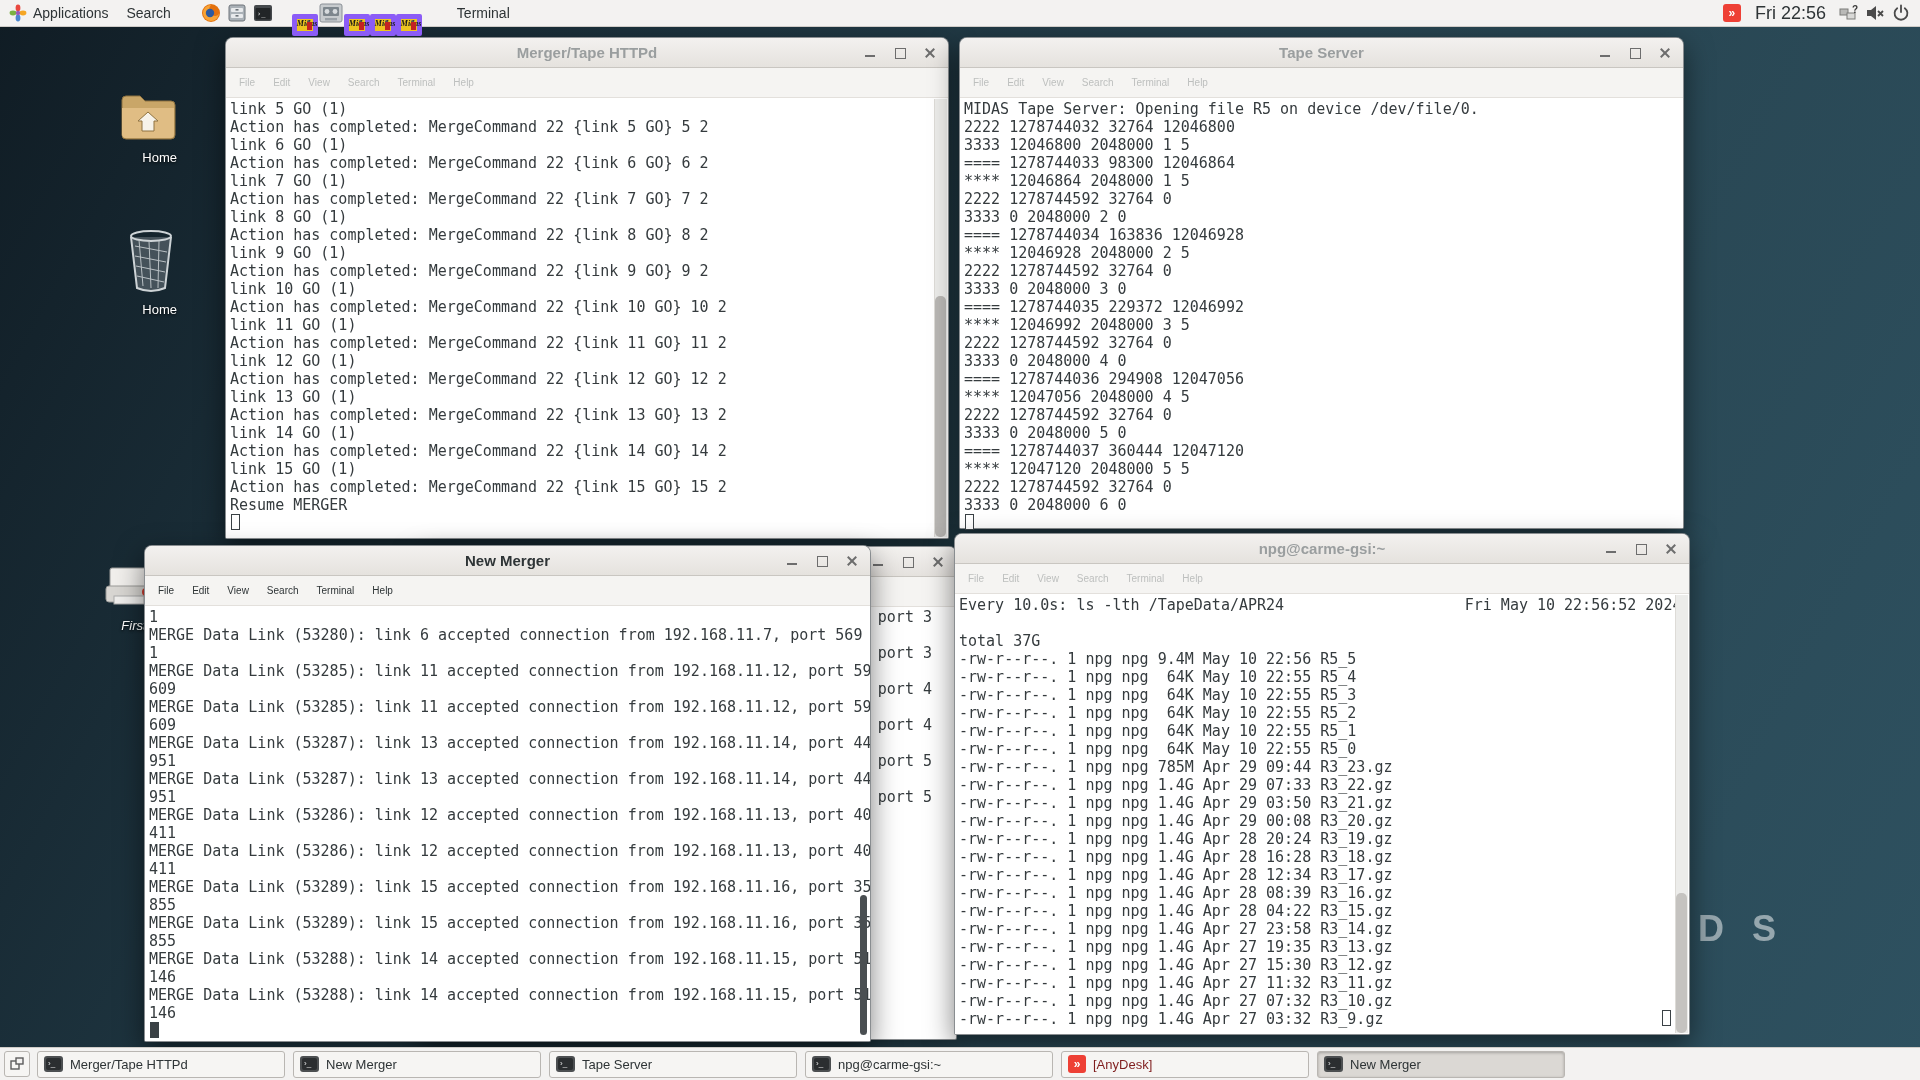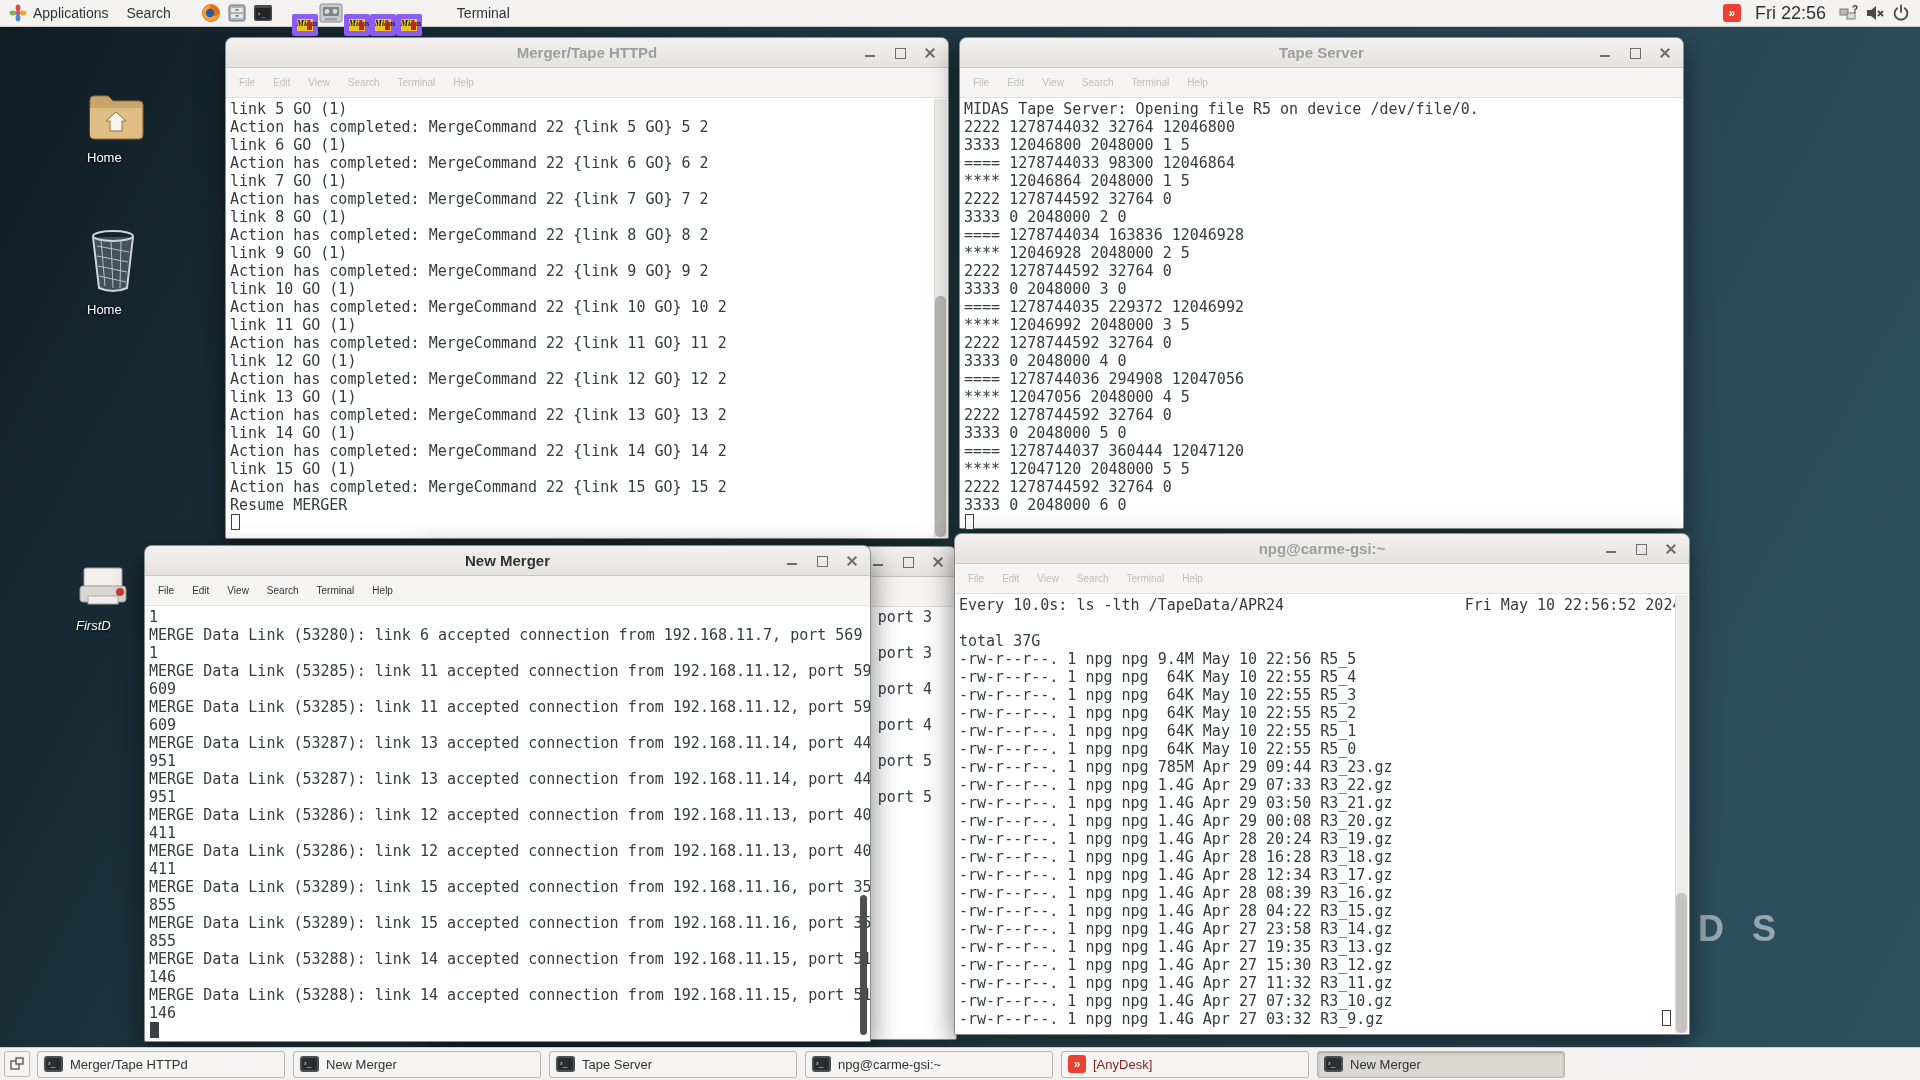--- a/index.html
+++ b/index.html
@@ -10,21 +10,21 @@
   
   .panel { position:absolute; top:0; left:0; width:1920px; height:27px; background:#f3f2f1;
     border-bottom:1px solid #cfccc8; display:flex; align-items:center; z-index:100;
     font-size:14px; color:#2e3436; }
   .panel .pitem { display:flex; align-items:center; padding:0 9px; height:15px; cursor:default; }
   .panel .pico { display:flex; align-items:center; justify-content:center; width:26px; height:27px; }
   .panel .spacer { flex:1; }
   .clock { padding:0 10px; font-size:18px; color:#2e3436; }
 
   
-  .dicon { position:absolute; width:90px; text-align:left; z-index:1; }
+  .dicon { position:absolute; width:90px; text-align:right; z-index:1; }
   .dicon .dlabel { margin-top:4px; font-size:13px; color:#fff; text-shadow:0 1px 3px rgba(0,0,0,.9); }
   .watermark { position:absolute; left:1698px; top:908px; font-size:36px; font-weight:bold;
     color:rgba(255,255,255,.5); letter-spacing:9px; z-index:1; }
 
   
   .window { position:absolute; background:#fff; border:1px solid rgba(40,48,52,.55);
     border-radius:8px 8px 2px 2px; box-shadow:0 10px 28px rgba(0,0,0,.5); }
   .titlebar { position:relative; height:30px; background:linear-gradient(#f3f1ef,#e5e2de);
     border-bottom:1px solid #c9c6c1; border-radius:7px 7px 0 0; display:flex; align-items:center; }
   .win-title { flex:1; text-align:center; font-size:15px; font-weight:bold; color:#9a9e9f; }

